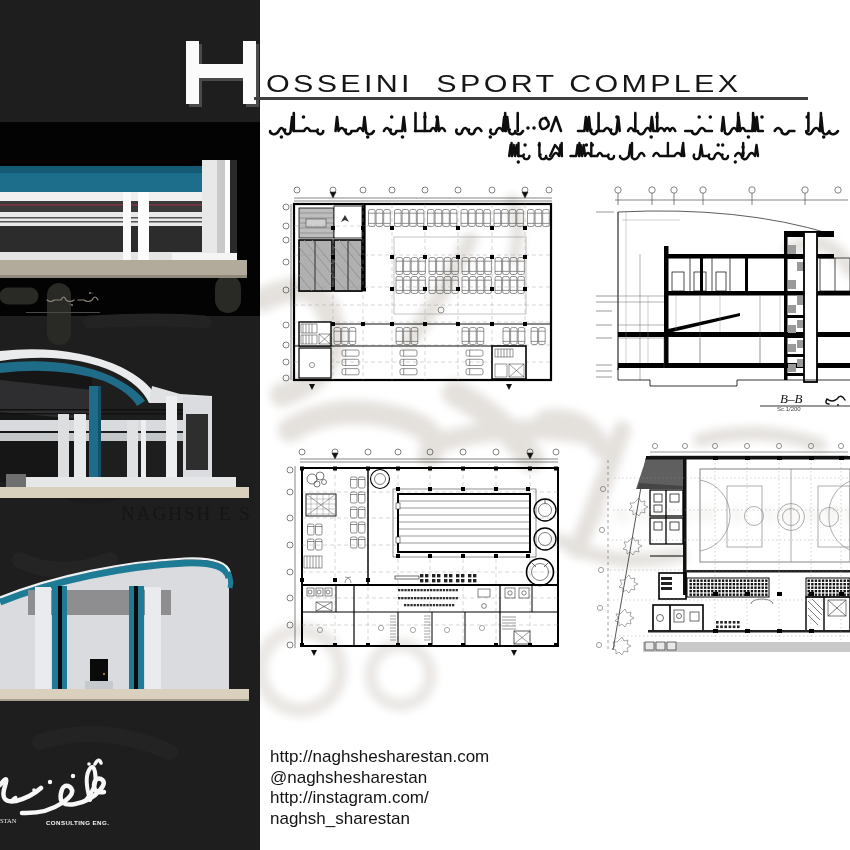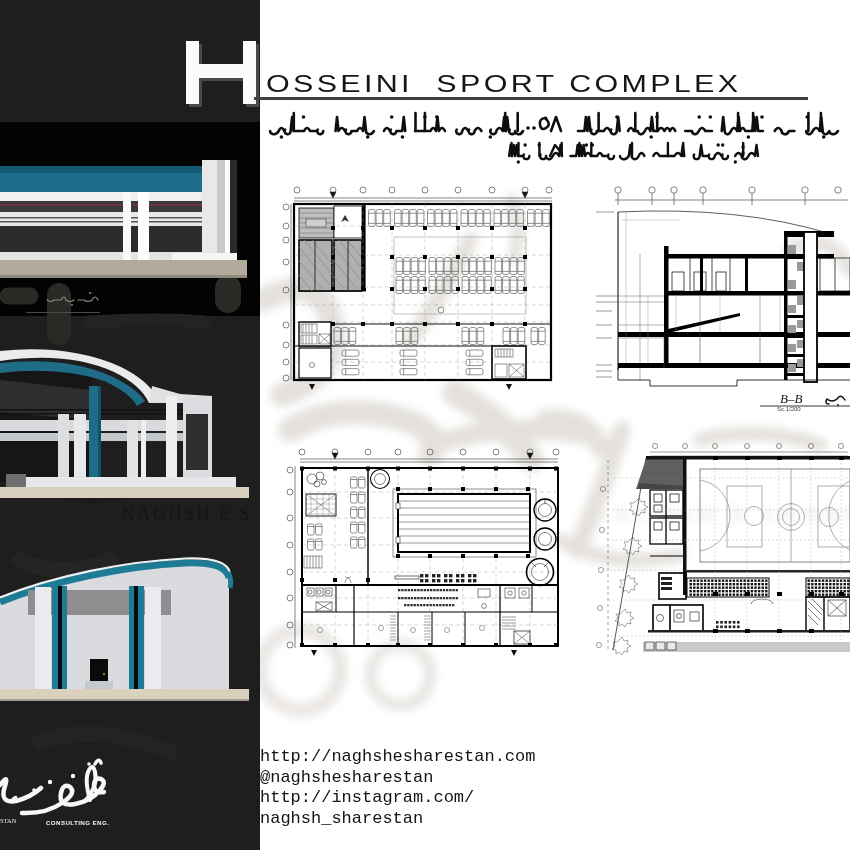--- a/index.html
+++ b/index.html
@@ -271,21 +271,21 @@
   <circle cx="96.4" cy="9.0" r="1.7"></circle>
   <circle cx="90.4" cy="9.0" r="1.7"></circle>
   <circle cx="43.2" cy="9.0" r="1.7"></circle>
   <circle cx="29.1" cy="9.0" r="1.7"></circle>
   <circle cx="22.3" cy="26.0" r="1.7"></circle>
   <circle cx="247.0" cy="11.0" r="1.7"></circle>
   <circle cx="247.0" cy="17.0" r="1.7"></circle>
 </g>
 </svg>
 
-<div class="abs" style="left:260px;top:747px;font-size:17px;line-height:20.5px;color:#141414;font-family:Liberation Mono, monospace;">
+<div class="abs" style="left:270px;top:747px;font-size:17px;line-height:20.5px;color:#141414;">
 http://naghshesharestan.com<br>
 @naghshesharestan<br>
 http://instagram.com/<br>
 naghsh_sharestan
 </div>
 
 <svg class="abs" style="left:278px;top:183px" width="290" height="210" viewBox="278 183 290 210">
 
   <g stroke="#333" fill="none" stroke-width="0.6">
     <circle cx="297" cy="190" r="3"></circle>

